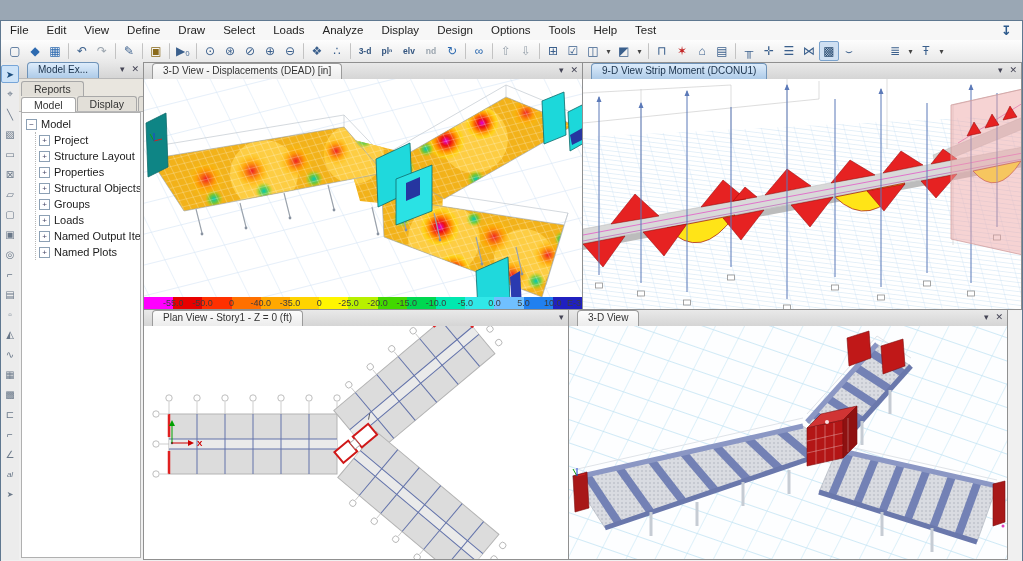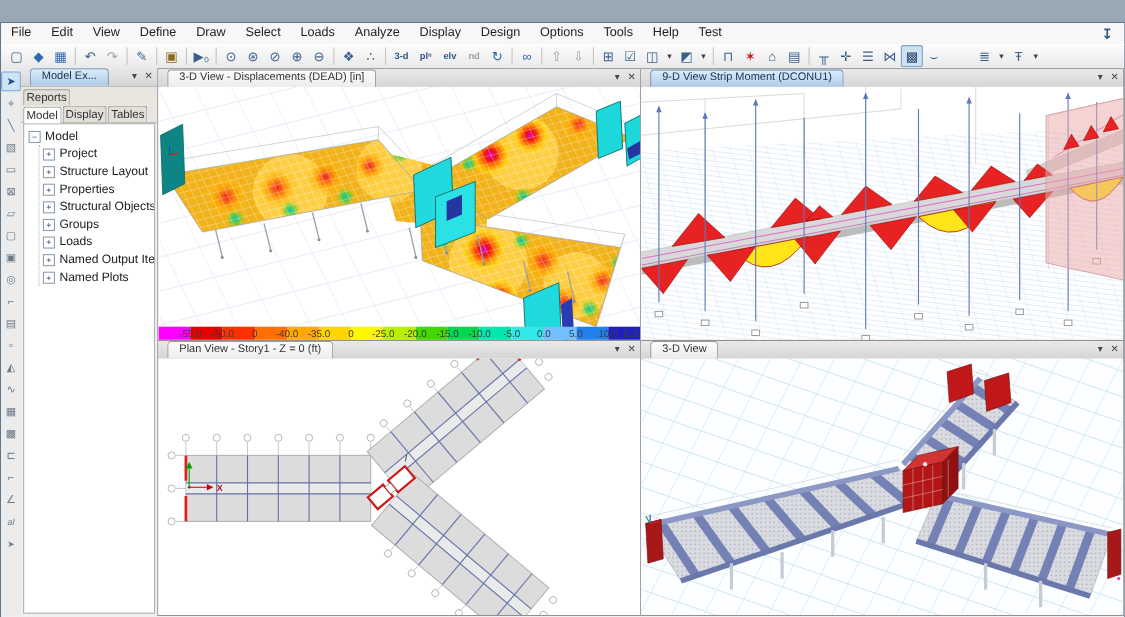--- a/index.html
+++ b/index.html
@@ -38,35 +38,35 @@
   .vp-titlebar{height:16px;background:linear-gradient(#e9e9e9,#d5d5d5);border-bottom:1px solid #b8b8b8;
                display:flex;position:relative;}
   .vp-tab{margin-left:8px;padding:1px 10px 1px 10px;font-size:10px;color:#333;background:linear-gradient(#fcfcfc,#ececec);
           border:1px solid #9b9b9b;border-bottom:none;border-radius:4px 4px 0 0;white-space:nowrap;max-width:78%;
           overflow:hidden;text-overflow:ellipsis;}
   .vp-tab.active{background:linear-gradient(#ddecfb,#aecbe8);border-color:#6f93b8;color:#18304a;}
   .vp-ctrl{position:absolute;right:4px;top:2px;font-size:9px;color:#445;display:flex;gap:7px;align-items:center;}
   .vp-ctrl span{cursor:default;}
   #exp-tabs1{display:flex;background:#e9e6df;padding:2px 2px 0 2px;font-size:10.5px;}
   #exp-tabs2{display:flex;background:#e9e6df;padding:0 2px;font-size:10.5px;border-bottom:1px solid #b8b8b8;}
-  .exp-tab{padding:1px 2px;border:1px solid #a8a8a8;border-bottom:none;border-radius:3px 3px 0 0;
+  .exp-tab{padding:1px 12px;border:1px solid #a8a8a8;border-bottom:none;border-radius:3px 3px 0 0;
            background:#e2dfd8;color:#333;margin-right:1px;}
   .exp-tab.active{background:#fff;position:relative;top:1px;}
   #tree{flex:1;background:#fff;border:1px solid #b0b0b0;margin:0 2px 2px 2px;overflow:hidden;
         font-size:11px;color:#1a1a1a;padding:3px 0 0 4px;}
   .tree-row{display:flex;align-items:center;height:16px;white-space:nowrap;}
   .expander{display:inline-flex;width:9px;height:9px;border:1px solid #8ca0b4;background:#fff;color:#446;
             font-size:8px;line-height:7px;align-items:center;justify-content:center;margin-right:4px;flex:none;}
   #tree-children{margin-left:9px;border-left:1px dotted #b8b8b8;padding-left:3px;}
   
   .viewport{position:absolute;background:#fff;border:1px solid #909090;box-sizing:border-box;}
   #vp-tl{left:143px;top:42px;width:440px;height:248px;}
   #vp-tr{left:582px;top:42px;width:440px;height:248px;}
   #vp-bl{left:143px;top:289px;width:440px;height:251px;}
-  #vp-br{left:582px;top:289px;width:440px;height:251px;}
+  #vp-br{left:568px;top:289px;width:440px;height:251px;}
   .vp-canvas{position:absolute;left:0;right:0;top:16px;bottom:0;overflow:hidden;background:#fff;}
   .vp-canvas svg{display:block;}
   
   #legend{position:absolute;left:0;right:0;bottom:0;}
   #leg-above{position:relative;height:11px;font-size:9px;color:#4a4a4a;}
   #leg-above span{position:absolute;top:0;}
   #leg-a1{left:19%;} #leg-a2{left:40.5%;}
   #leg-bar{position:relative;height:12px;display:flex;}
   .leg-seg{flex:1;}
   .leg-label{position:absolute;top:1px;font-size:9px;color:#3c3c3c;left:calc((var(--i) + 1) * 100% / 15);

